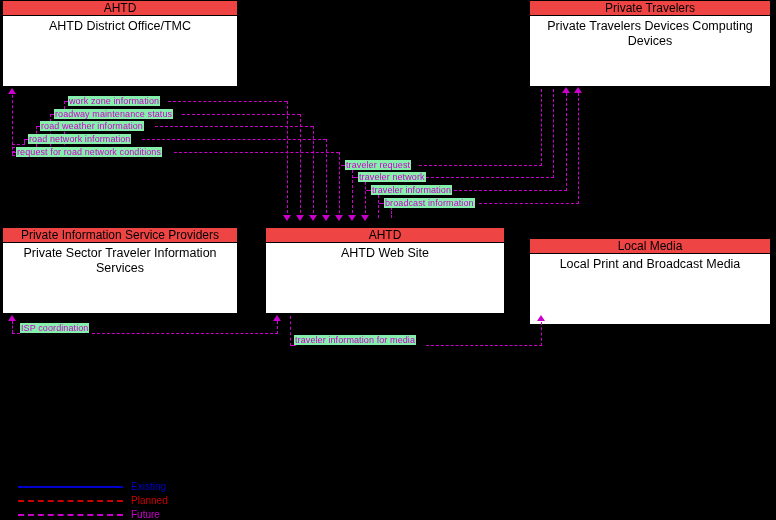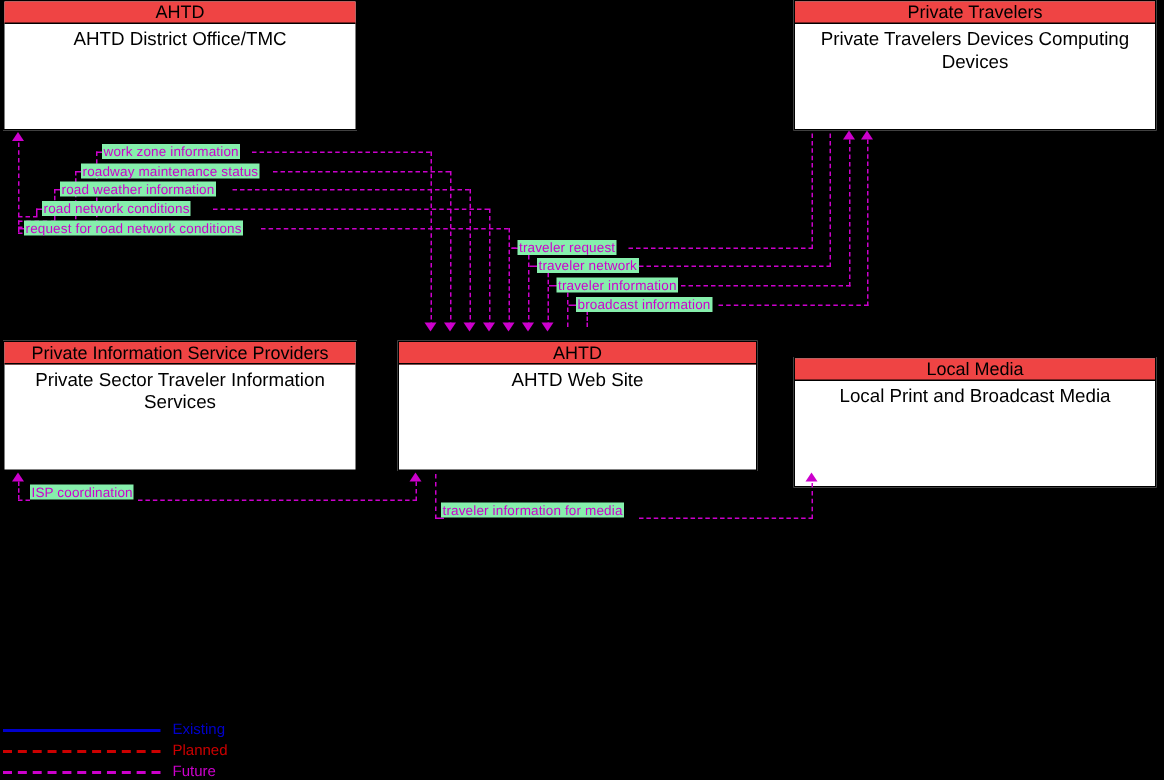--- a/index.html
+++ b/index.html
@@ -64,21 +64,21 @@
     border-bottom:6px solid #cc00cc;
   }
   .arrow.down{
     border-left:4px solid transparent;
     border-right:4px solid transparent;
     border-top:6px solid #cc00cc;
   }
 
   
   #legend{position:absolute;left:0;top:475px;width:200px;height:45px;}
-  .leg-row{position:absolute;height:14px;left:0;width:200px;}
+  .leg-row{position:absolute;height:14px;left:16px;width:200px;}
   .leg-line{position:absolute;left:2px;width:105px;top:6px;height:0;}
   .leg-text{position:absolute;left:115px;top:0;font-size:10px;line-height:13px;white-space:nowrap;}
   .leg-existing .leg-line{border-top:2px solid #0000cc;}
   .leg-existing .leg-text{color:#0000cc;}
   .leg-planned .leg-line{border-top:2px dashed #cc0000;}
   .leg-planned .leg-text{color:#cc0000;}
   .leg-future  .leg-line{border-top:2px dashed #cc00cc;}
   .leg-future  .leg-text{color:#cc00cc;}
 </style>
 </head>
@@ -137,21 +137,21 @@
   <div class="vline" style="left:36px;top:126px;height:21px;"></div>
   <div class="hline" style="left:12px;top:147px;width:25px;"></div>
   <div class="flow-label" style="left:40px;top:121px;">road weather information</div>
 
   <div class="hline" style="left:24px;top:139px;width:4px;"></div>
   <div class="hline" style="left:142px;top:139px;width:184px;"></div>
   <div class="vline" style="left:326px;top:139px;height:79px;"></div>
   <div class="arrow down" style="left:322px;top:215px;"></div>
   <div class="vline" style="left:24px;top:139px;height:5px;"></div>
   <div class="hline" style="left:12px;top:144px;width:13px;"></div>
-  <div class="flow-label" style="left:28px;top:134px;">road network conditions</div>
+  <div class="flow-label" style="left:28px;top:134px;">road network information</div>
 
   <div class="hline" style="left:12px;top:152px;width:4px;"></div>
   <div class="hline" style="left:174px;top:152px;width:165px;"></div>
   <div class="vline" style="left:339px;top:152px;height:66px;"></div>
   <div class="arrow down" style="left:335px;top:215px;"></div>
   <div class="flow-label" style="left:16px;top:147px;">request for road network conditions</div>
 
   <div class="hline" style="left:341px;top:165px;width:5px;"></div>
   <div class="hline" style="left:419px;top:165px;width:123px;"></div>
   <div class="vline" style="left:541px;top:89px;height:77px;"></div>

